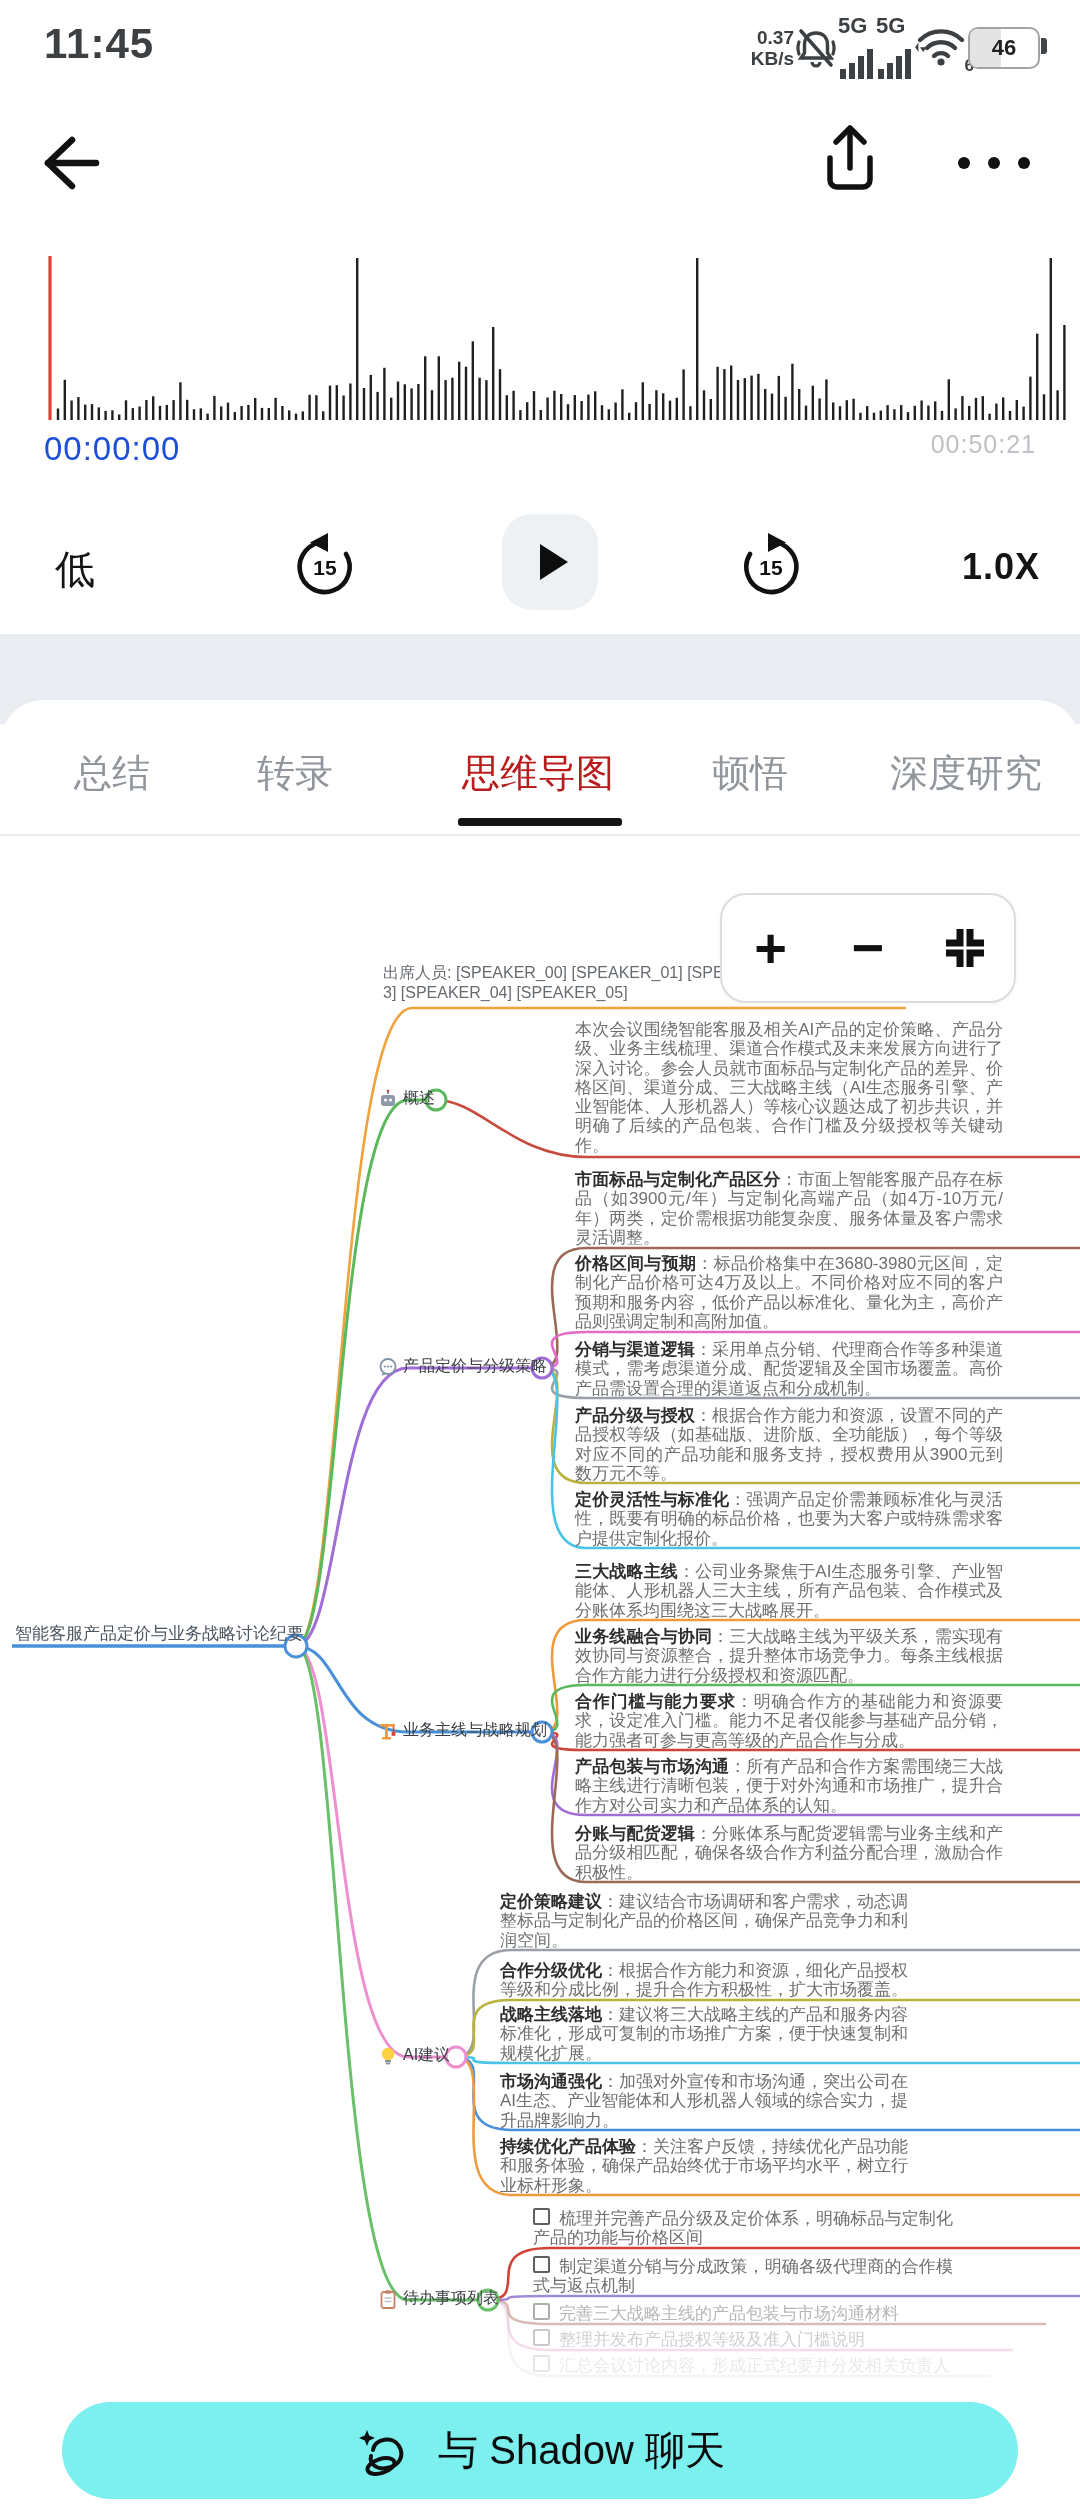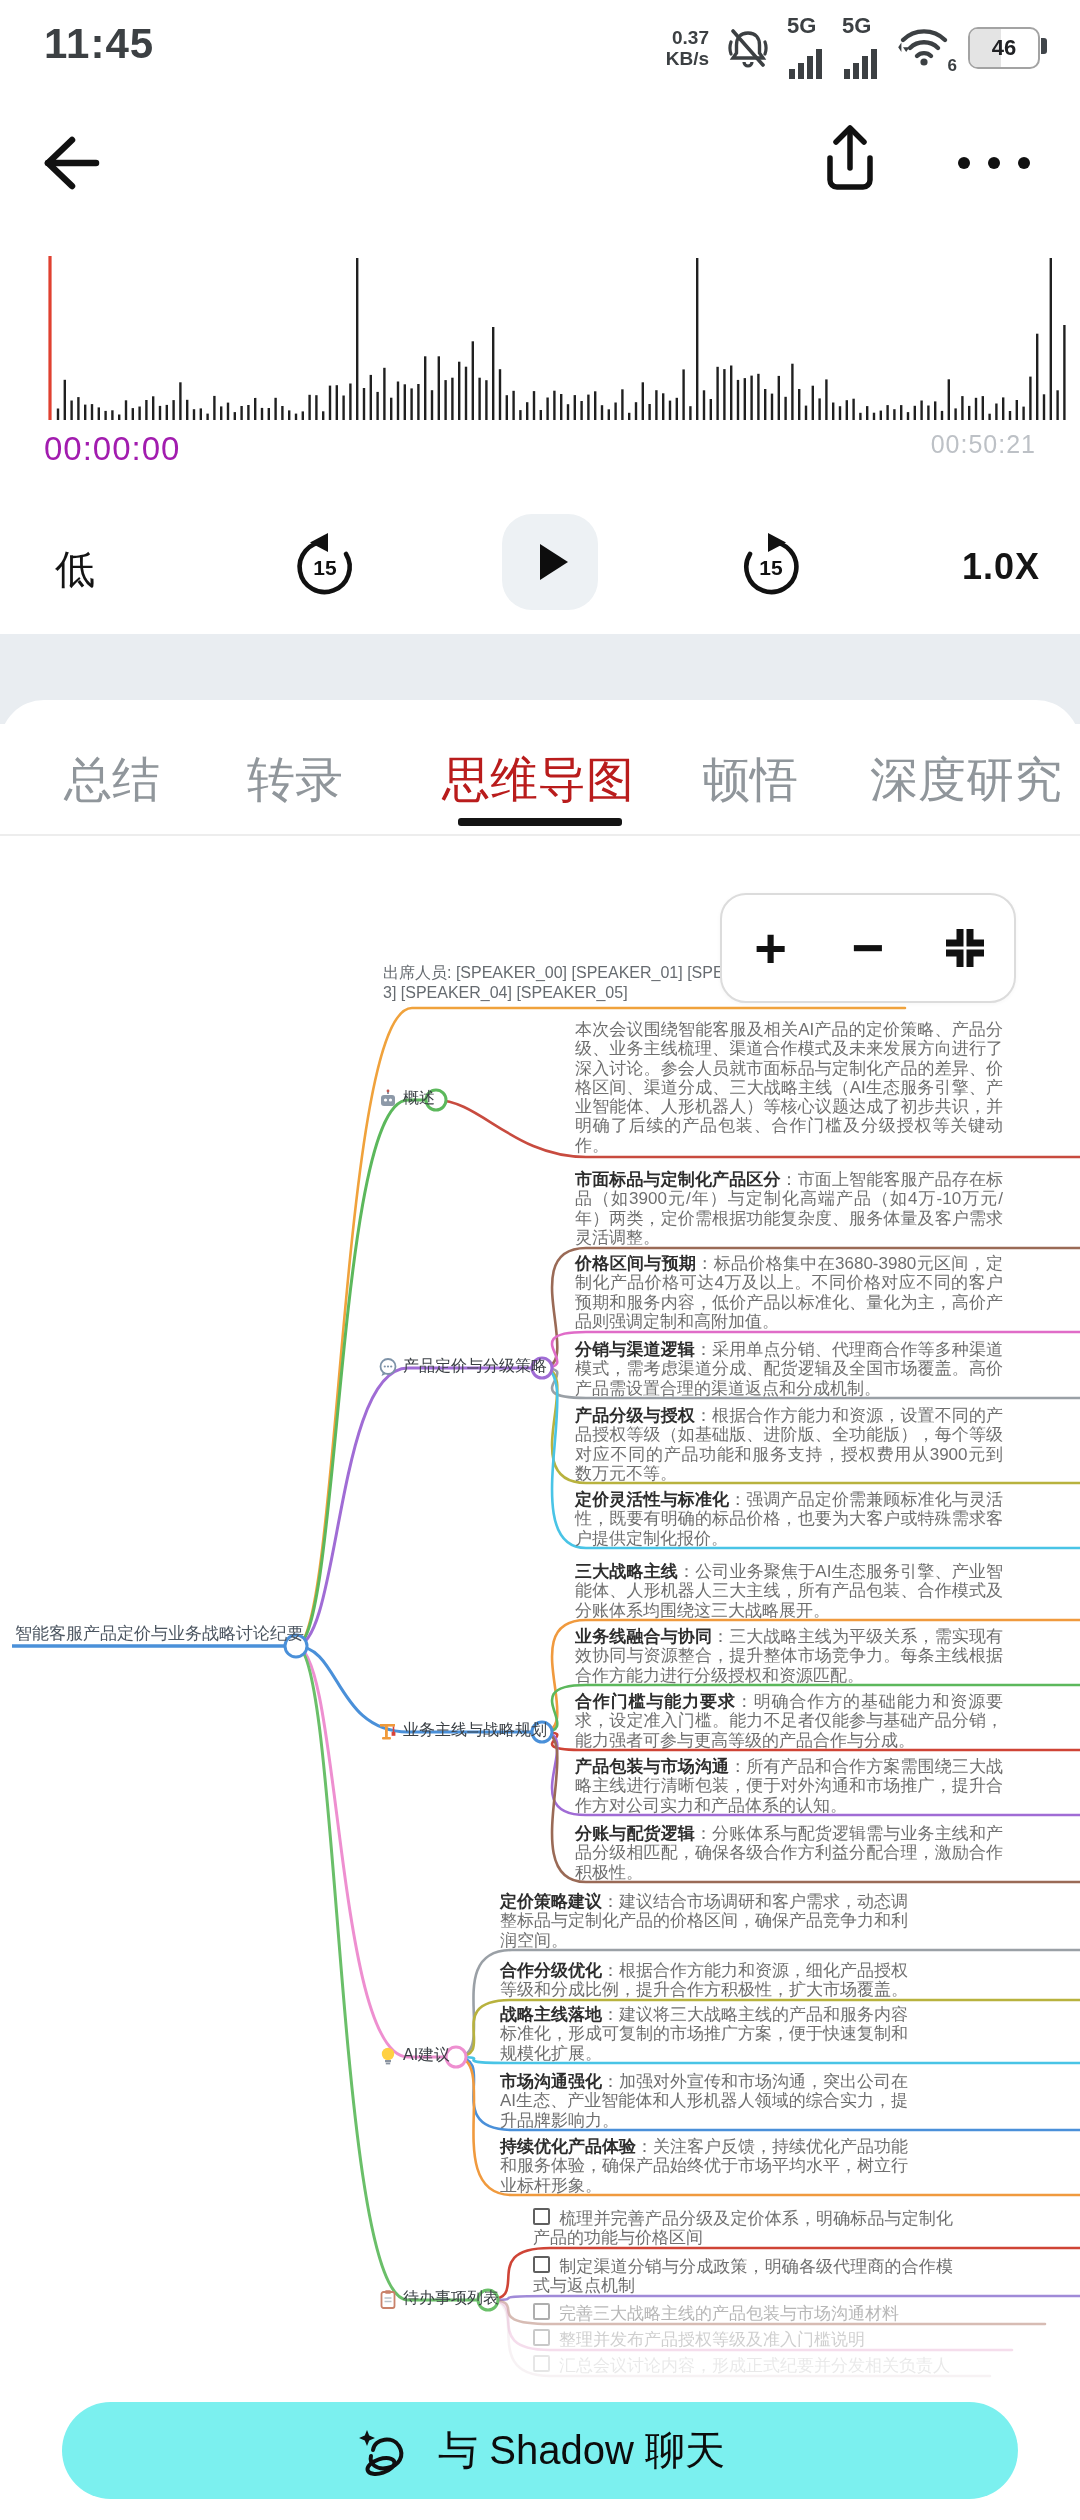--- a/index.html
+++ b/index.html
@@ -1,45 +1,45 @@
 <!DOCTYPE html>
 <html><head>
 <meta charset="utf-8">
 <style>
   html,body{margin:0;padding:0;background:#fff;}
   #screen{position:relative;width:1080px;height:2520px;background:#fff;overflow:hidden;
           font-family:"Liberation Sans","DejaVu Sans",sans-serif;}
   
   .sb-time{position:absolute;left:44px;top:20px;font-size:42px;font-weight:600;color:#3c4043;letter-spacing:1px;}
-  .sb-right{position:absolute;top:22px;right:40px;display:flex;align-items:center;gap:17px;height:52px;}
+  .sb-right{position:absolute;top:22px;right:40px;display:flex;align-items:center;gap:0;height:52px;}
   .sb-speed{display:flex;flex-direction:column;align-items:flex-end;line-height:1;color:#3c4043;font-weight:700;font-size:19px;gap:2px;}
   .sb-icon{display:block;}
   .battery{position:relative;width:68px;height:38px;border:2px solid #a3a3a3;border-radius:10px;display:flex;align-items:center;justify-content:center;}
   .battery .fill{position:absolute;left:0;top:0;bottom:0;width:46%;background:#e4e4e4;border-radius:7px 0 0 7px;}
   .battery .pct{position:relative;font-size:22px;font-weight:600;color:#202124;}
   .battery:after{content:"";position:absolute;right:-9px;top:9px;width:6px;height:16px;background:#40454a;border-radius:0 3px 3px 0;}
   .simwrap{display:flex;align-items:flex-start;gap:2px;color:#3c4043;flex-direction:column;}
   .simwrap .g5{font-size:22px;font-weight:700;line-height:1;}
   
   .nav-icon{position:absolute;}
   
   #wave{position:absolute;left:0;top:248px;}
   .timerow{position:absolute;top:430px;left:0;right:0;height:40px;}
-  .t-left{position:absolute;left:44px;font-size:33px;color:#a21caf;letter-spacing:1px;}
+  .t-left{position:absolute;left:44px;font-size:33px;color:#1d4ed8;letter-spacing:1px;}
   .t-right{position:absolute;right:44px;font-size:25px;color:#bdc1c6;letter-spacing:1px;}
   
   .vol{position:absolute;left:55px;top:542px;font-size:40px;font-weight:500;color:#141414;}
   .speed{position:absolute;right:40px;top:546px;font-size:36px;font-weight:700;color:#141414;letter-spacing:1px;}
   .skip{position:absolute;top:530px;width:66px;height:70px;}
   .skip.back{left:292px;} .skip.fwd{left:738px;}
   .playbtn{position:absolute;left:502px;top:514px;width:96px;height:96px;border-radius:30px;background:#edf1f4;display:flex;align-items:center;justify-content:center;}
   
   .grayband{position:absolute;left:0;top:634px;width:1080px;height:90px;background:#e9edf1;}
   .card{position:absolute;left:0;top:700px;width:1080px;height:1820px;background:#fff;border-radius:44px 44px 0 0;}
-  .tab{position:absolute;top:748px;transform:translateX(-50%);font-size:48px;color:#90969b;white-space:nowrap;z-index:4;}
+  .tab{position:absolute;top:748px;transform:translateX(-50%);font-size:38px;color:#90969b;white-space:nowrap;z-index:4;}
   .tab.active{color:#b91c1c;font-weight:400;}
   .tab-underline{position:absolute;left:458px;top:818px;width:164px;height:8px;background:#141414;border-radius:3px;z-index:4;}
   .tab-divider{position:absolute;left:0;top:834px;width:1080px;height:2px;background:#ededed;z-index:3;}
   
   #mm-svg{position:absolute;left:0;top:0;z-index:2;pointer-events:none;}
   #mm-nodes{position:absolute;left:0;top:0;width:1080px;height:2520px;z-index:3;pointer-events:none;}
   .mm-node{position:absolute;font-size:17px;line-height:19.3px;color:#6f6f6f;text-align:justify;}
   .mm-node b{color:#2d2d2d;font-weight:700;}
   .mm-branch{position:absolute;display:flex;align-items:center;gap:5px;font-size:16px;color:#3a3f44;white-space:nowrap;}
   .mm-root{position:absolute;left:15px;top:1622px;font-size:17px;color:#4b5560;white-space:nowrap;}

